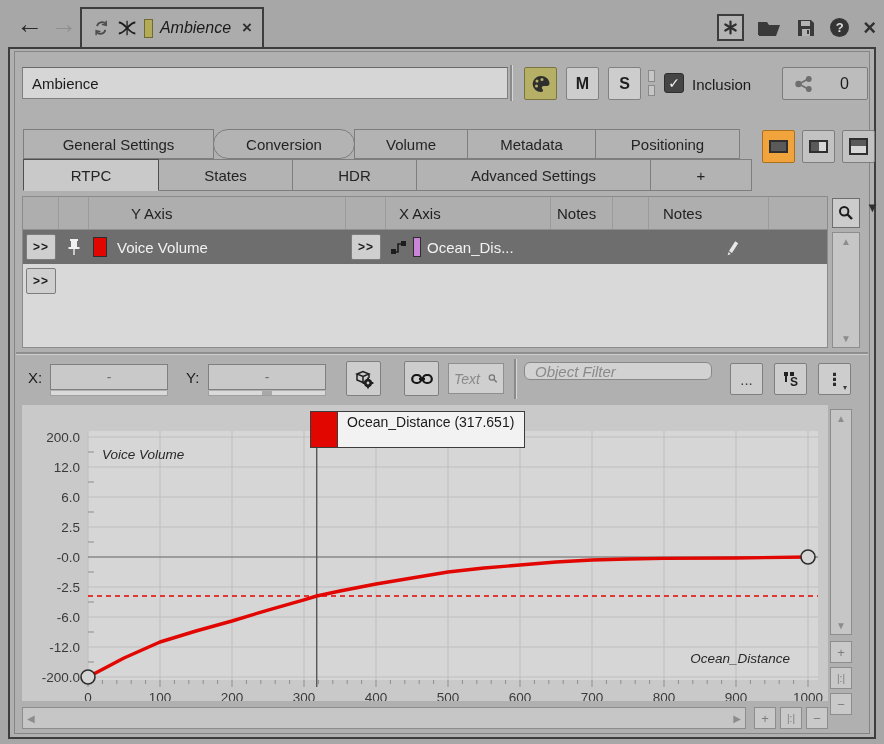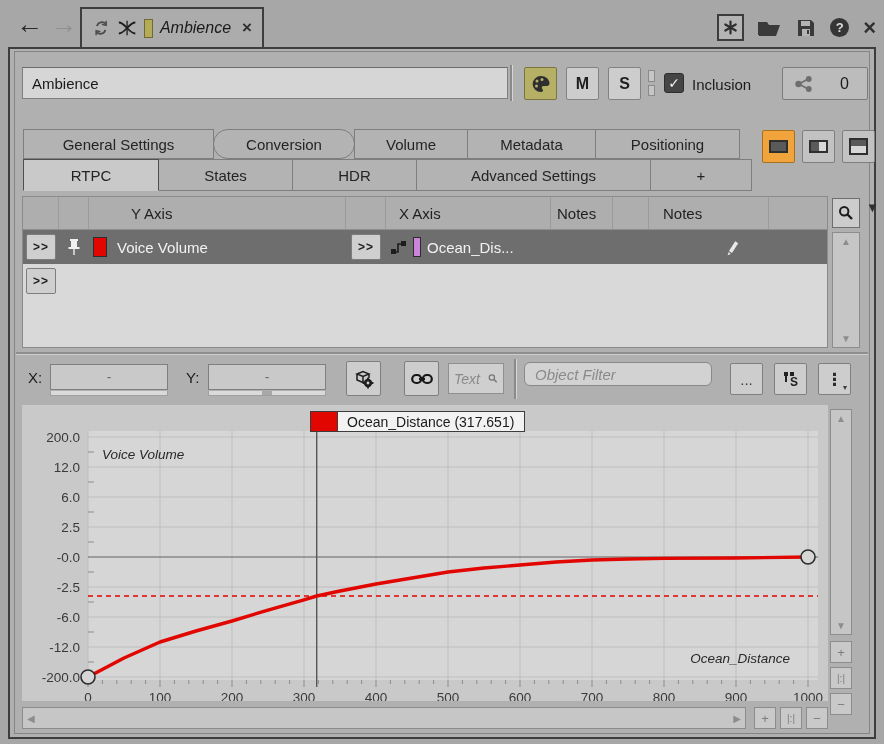--- a/index.html
+++ b/index.html
@@ -87,21 +87,21 @@
   .xy-field { position:absolute; height:26px; width:118px; background:#c9c9c9;
     border:1px solid #7f7f7f; text-align:center; font-size:14px; color:#6f6f6f; line-height:24px; }
   .xy-strip { position:absolute; height:5px; width:118px; background:#dadada; border:1px solid #9f9f9f; border-top:none; }
   .tool-btn { position:absolute; width:35px; height:35px; background:#cdcdcd;
     border:1px solid #7f7f7f; border-radius:2px; display:flex; align-items:center; justify-content:center; }
   .rounded-field { border-radius:6px; }
   .vsep { position:absolute; width:2px; background:#8a8a8a; box-shadow:1px 0 0 #d6d6d6; }
 
   
   .chart-area { position:absolute; left:12px; top:356px; width:806px; height:296px; background:#c9c9c9; }
-  .legend { position:absolute; left:288px; top:6px; height:21px; display:flex;
+  .legend { position:absolute; left:288px; top:6px; height:37px; display:flex;
     border:1px solid #3c3c3c; background:#f2f2f2; z-index:5;text-align:center; }
   .legend .lg-swatch { width:27px; height:100%; border-right:1px solid #3c3c3c; }
   .legend .lg-text { font-size:14px; padding:2px 10px 0 9px; color:#1a1a1a; white-space:nowrap; }
 
   .hscroll { position:absolute; background:#c6c6c6; border:1px solid #8d8d8d;
     display:flex; align-items:center; justify-content:space-between; padding:0 4px;
     color:#8d8d8d; font-size:10px; }
   .zoom-btn { position:absolute; width:22px; height:22px; background:#c9c9c9; border:1px solid #8d8d8d;
     display:flex; align-items:center; justify-content:center; font-size:13px; color:#7c7c7c; }
   .menu-caret { position:absolute; right:3px; bottom:2px; font-size:8px; color:#3b3b3b; }
@@ -328,21 +328,21 @@
   <div class="abs" style="left:438px; top:314px; width:56px; height:31px; background:#cfcfcf; border:1px solid #8f8f8f; display:flex; align-items:center; padding:0 5px;">
     <input style="width: 34px; border: none; background: transparent; font-size: 14px; outline: none;" placeholder="Text">
     <svg width="13" height="13" viewBox="0 0 16 16">
       <circle cx="6.2" cy="6.2" r="4.2" fill="none" stroke="#777" stroke-width="2"></circle>
       <line x1="9.5" y1="9.5" x2="14" y2="14" stroke="#777" stroke-width="2.4"></line>
     </svg>
   </div>
 
   <div class="vsep" style="left:504px; top:310px; height:40px;"></div>
 
-  <div class="abs rounded-field" style="left:514px; top:313px; width:188px; height:24px; background:#d2d2d2; border:1px solid #898989; display:flex; align-items:center; padding:0 10px;">
+  <div class="abs rounded-field" style="left:514px; top:313px; width:188px; height:18px; background:#d2d2d2; border:1px solid #898989; display:flex; align-items:center; padding:0 10px;">
     <input style="flex: 1 1 0%; border: none; background: transparent; font-size: 15px; outline: none;" placeholder="Object Filter">
     <svg width="15" height="15" viewBox="0 0 16 16">
       <circle cx="6.2" cy="6.2" r="4.2" fill="none" stroke="#5e5e5e" stroke-width="2"></circle>
       <line x1="9.5" y1="9.5" x2="14" y2="14" stroke="#5e5e5e" stroke-width="2.4"></line>
     </svg>
   </div>
 
   <div class="tool-btn" style="left:720px; top:314px; width:33px; height:32px; font-size:15px; color:#3f3f3f;">...</div>
   <div class="tool-btn" style="left:764px; top:314px; width:33px; height:32px;">
     <svg width="18" height="18" viewBox="0 0 18 18">

